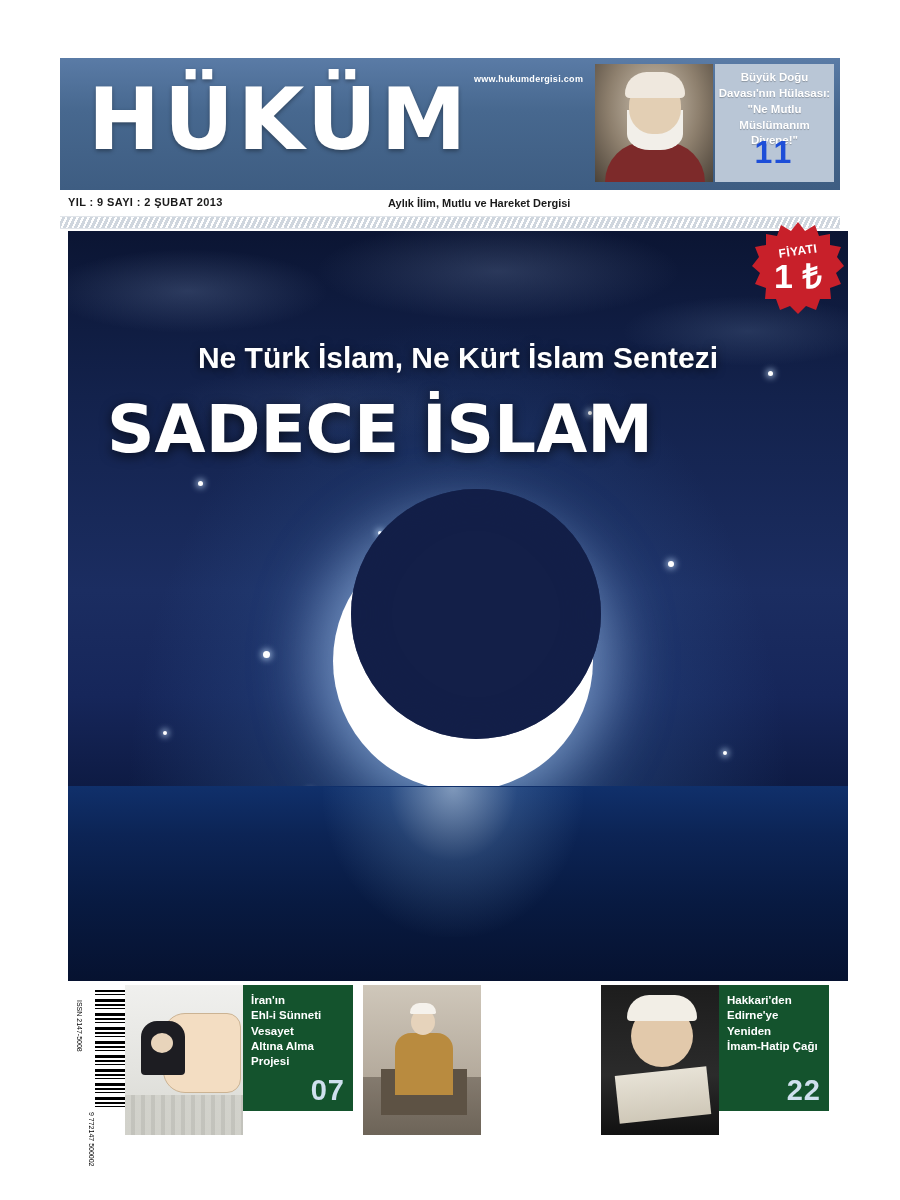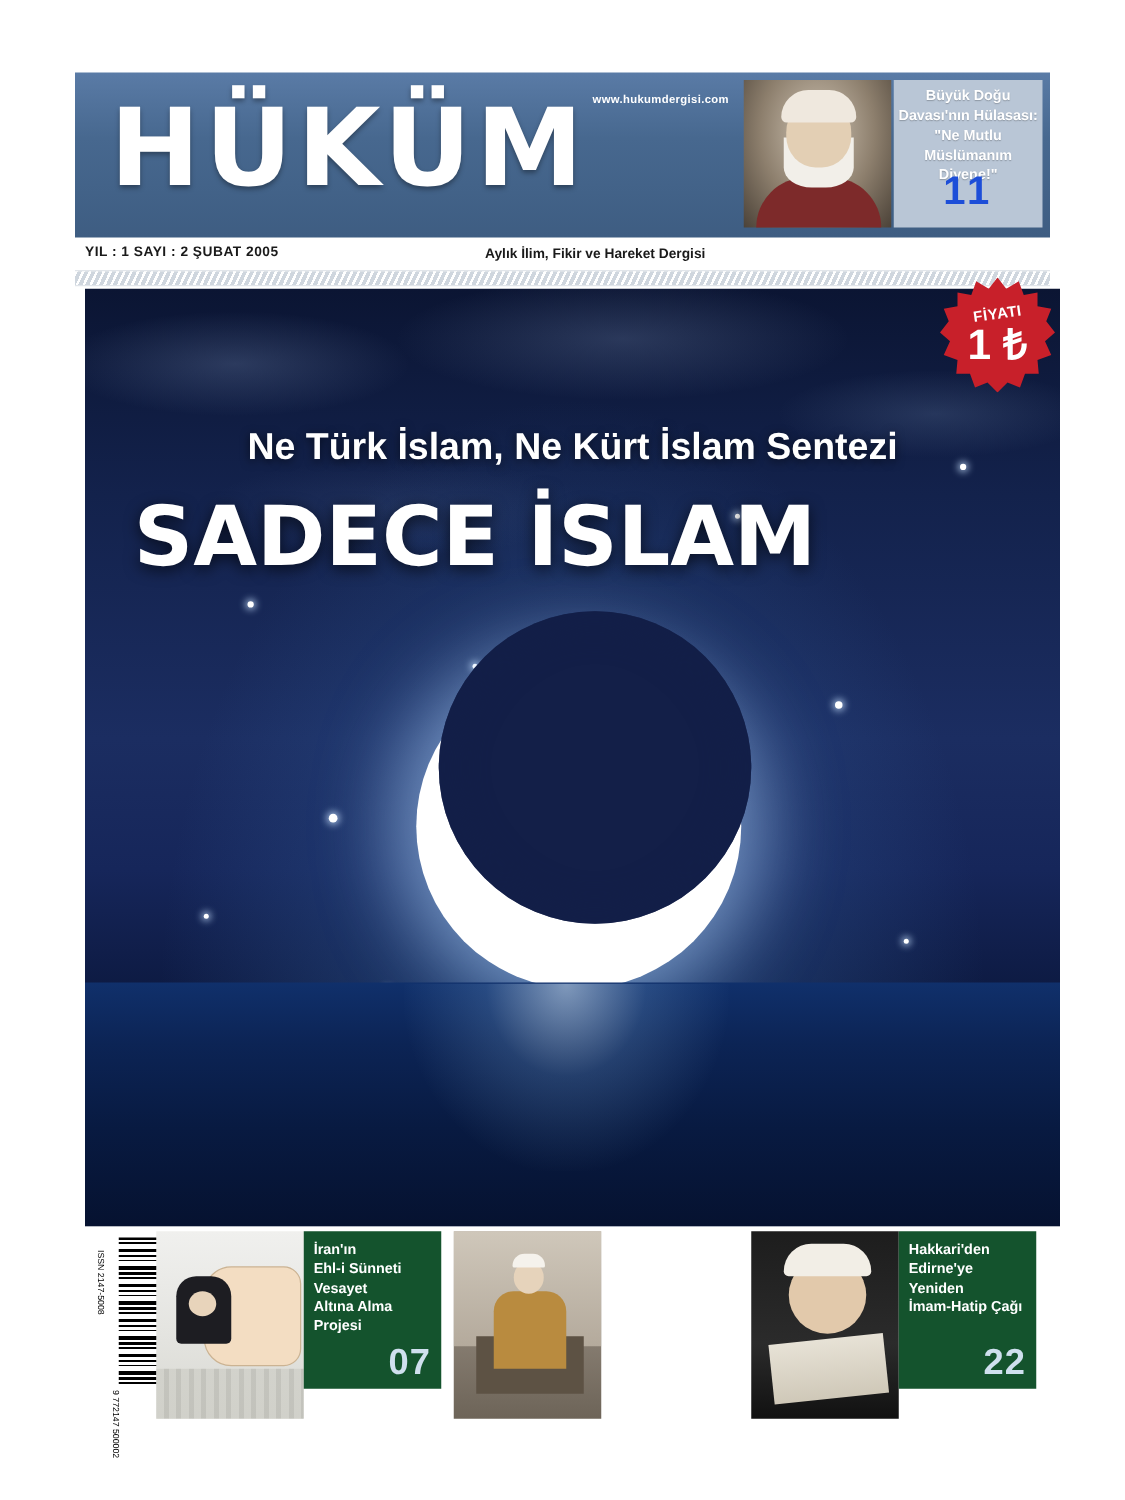--- a/index.html
+++ b/index.html
@@ -482,22 +482,22 @@
 
     <div class="masthead-promo">
       <div class="promo-text" style="white-space: pre-line;">Büyük Doğu
 Davası'nın Hülasası:
 "Ne Mutlu
 Müslümanım Diyene!"</div>
       <div class="promo-number">11</div>
     </div>
   </div>
 
-  <div class="issue-line">YIL : 1   SAYI : 2   ŞUBAT 2005</div>
-  <div class="tagline">Aylık İlim, Fikir ve Hareket Dergisi</div>
+  <div class="issue-line">YIL : 9   SAYI : 2   ŞUBAT 2013</div>
+  <div class="tagline">Aylık İlim, Mutlu ve Hareket Dergisi</div>
   <div class="hatch-rule"></div>
 
   <div class="main-image">
     <div class="clouds"></div>
 
     <div class="star" style="left:130px; top:250px; width:5px; height:5px;"></div>
     <div class="star" style="left:195px; top:420px; width:7px; height:7px;"></div>
     <div class="star" style="left:95px;  top:500px; width:4px; height:4px;"></div>
     <div class="star" style="left:310px; top:300px; width:4px; height:4px;"></div>
     <div class="star" style="left:460px; top:470px; width:5px; height:5px;"></div>

